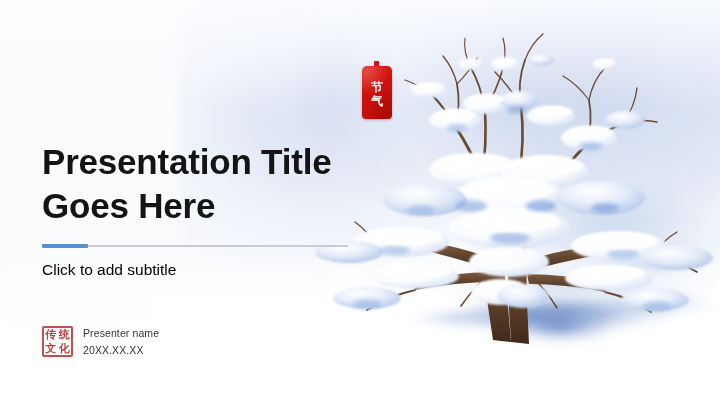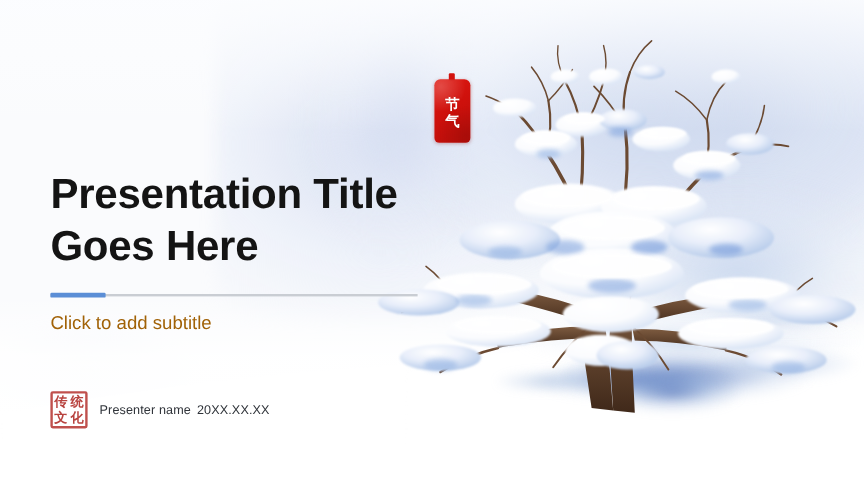--- a/index.html
+++ b/index.html
@@ -129,41 +129,41 @@
   #divider { margin-top:16px; width:306px; height:3px; position:relative; }
   #divider-base {
     position:absolute; left:0; top:1px; width:306px; height:1.5px;
     background:#c9cdd3;
   }
   #divider-accent {
     position:absolute; left:0; top:0; width:46px; height:3.5px;
     background:#5b8ed6; border-radius:1px;
   }
   #subtitle {
-    margin-top:14px; font-size:15.5px; color:#a16207; font-weight:normal;
+    margin-top:14px; font-size:15.5px; color:#000000; font-weight:normal;
   }
 
   
   #footer {
     position:absolute; left:42px; top:326px;
     display:flex; align-items:center; gap:10px;
   }
   #seal {
     width:31px; height:31px; flex:none; position:relative;
     border:2.2px solid #c0504d; border-radius:2px;
     background:rgba(255,255,255,.25);
     display:grid; grid-template-columns:1fr 1fr; grid-template-rows:1fr 1fr;
     overflow:hidden;
   }
   #seal span {
     display:flex; align-items:center; justify-content:center;
     font-size:11px; color:#b8433f; line-height:1;
     font-family:"DejaVu Sans", sans-serif; font-weight:bold;
   }
-  #presenter-meta { display:flex; gap:5px; }
+  #presenter-meta { display:flex; flex-direction:column; gap:5px; }
   .meta-line { font-size:10.5px; color:#30343a; letter-spacing:.1px; }
 
   
   #lantern {
     position:absolute; left:362px; top:66px; width:30px; height:53px;
     background:linear-gradient(145deg,#e01b14 0%,#cf110c 45%,#b80f0b 100%);
     border-radius:5px 5px 4px 4px;
     display:flex; flex-direction:column; align-items:center;
     justify-content:center; gap:2px; padding-top:3px;
     box-shadow:0 1px 3px rgba(140,20,15,.3);

